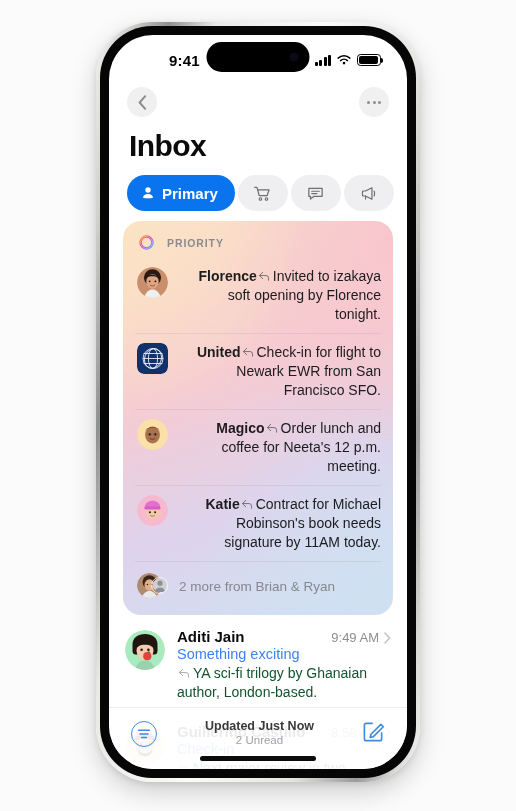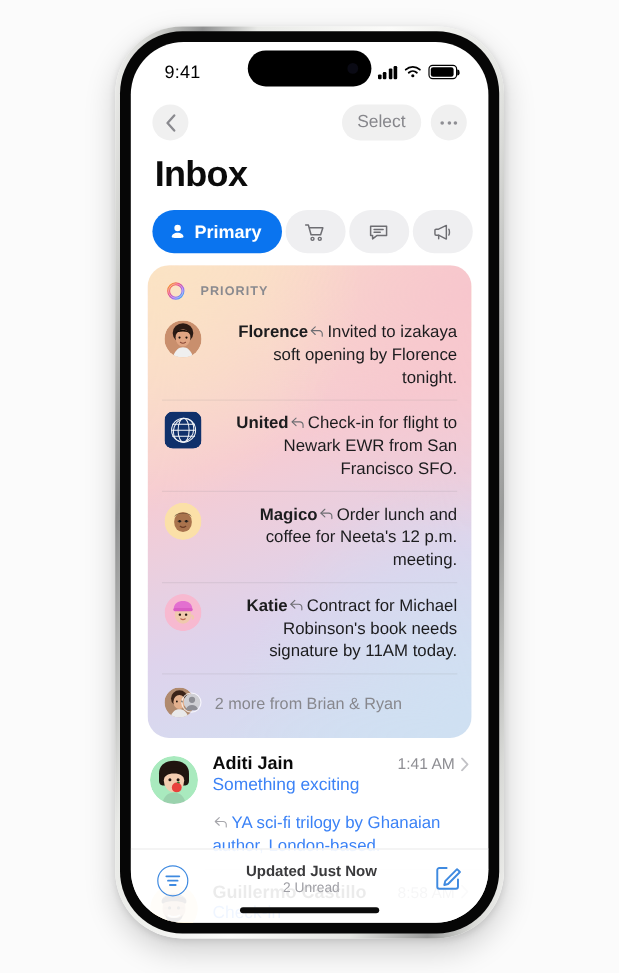--- a/index.html
+++ b/index.html
@@ -42,21 +42,21 @@
   .btn-volup  { left: 92px; top: 196px; width: 5px; height: 52px; border-radius: 3px 0 0 3px; }
   .btn-voldn  { left: 92px; top: 260px; width: 5px; height: 52px; border-radius: 3px 0 0 3px; }
   .btn-power  { right: 92px; top: 218px; width: 5px; height: 78px; border-radius: 0 3px 3px 0; }
 
   
   .statusbar {
     position: relative; height: 44px;
     display: flex; align-items: center; justify-content: space-between;
     padding: 0 26px 0 28px;
   }
-  .sb-time { font-size: 15px; font-weight: normal; color: #000; letter-spacing: .2px; padding-top: 6px; }
+  .sb-time { font-size: 15px; font-weight: bold; color: #000; letter-spacing: .2px; padding-top: 6px; margin-left: 32px; }
   .sb-right { display: flex; align-items: center; gap: 5px; padding-top: 6px; }
   .dynamic-island {
     position: absolute; left: 50%; transform: translateX(-50%); top: 7px;
     width: 103px; height: 30px; background: #000; border-radius: 18px;
   }
   .di-cam { position:absolute; right:11px; top:50%; transform:translateY(-50%); width:9px; height:9px; border-radius:50%; background:#0a0a14; }
 
   .bars { display: flex; align-items: flex-end; gap: 1.5px; height: 11px; }
   .bars i { display: block; width: 3px; background: #000; border-radius: 1px; }
   .bars i:nth-child(1){height:4px}.bars i:nth-child(2){height:6px}
@@ -139,21 +139,21 @@
     content:""; position:absolute; left:62px; right:0; top:0; height:1px; background:#ececec;
   }
   .mail-av { width:40px; height:40px; border-radius:50%; flex:0 0 40px; overflow:hidden; margin-top:2px; }
   .mail-body { flex:1; min-width:0; }
   .mail-top { display:flex; align-items:baseline; justify-content:space-between; gap:8px; }
   .mail-from { font-size:15px; font-weight:bold; color:#0b0b0b; }
   .mail-meta { display:flex; align-items:center; gap:5px; flex:0 0 auto; }
   .mail-time { font-size:13px; color:#8e8e93; }
   .chev { color:#c2c2c6; font-size:14px; line-height:1; }
   .mail-subject { font-size:14.5px; color:#3b82f6; margin-top:1px; }
-  .mail-snippet { font-size:14px; color:#3b82f6; line-height:1.34; margin-top:14px; }
+  .mail-snippet { font-size:14px; color:#14532d; line-height:1.34; margin-top:2px; }
 
   
   .tabbar {
     position:absolute; left:0; right:0; bottom:0; height:62px;
     background:rgba(255,255,255,.92);
     border-top:1px solid #ededed;
     display:flex; align-items:center; justify-content:space-between;
     padding: 0 22px 10px 22px;
     gap: 44px;
   }
@@ -201,23 +201,20 @@
           </div>
         </div>
 
         <div class="navbar">
           <div class="circ-btn">
             <svg width="9" height="15" viewBox="0 0 9 15">
               <path d="M7.2 1.2L1.6 7.5l5.6 6.3" stroke="#8a8a8f" stroke-width="1.9" fill="none" stroke-linecap="round" stroke-linejoin="round"></path>
             </svg>
           </div>
           <div class="nav-right">
-            <div class="select-btn">
-              <span>Select</span>
-            </div>
             <div class="circ-btn">
               <span class="dots">
                   <b></b>
                   <b></b>
                   <b></b>
                 </span>
             </div>
           </div>
         </div>
 
@@ -394,21 +391,21 @@
                   <circle cx="23.4" cy="19.8" r="1.25" fill="#20150f"></circle>
                 <circle cx="22.3" cy="26.2" r="4.1" fill="#e8413c"></circle>
                 <path d="M22.3 22.3c1-1.8 3-1.1 2.4.6" fill="#2e7d32"></path>
                 <path d="M10 40c1.4-6.4 5.2-9.5 10-9.5S28.6 33.6 30 40z" fill="#4a4a4f" opacity=".15"></path>
               </svg>
             </span>
             <div class="mail-body">
               <div class="mail-top">
                 <span class="mail-from">Aditi Jain</span>
                 <span class="mail-meta">
-                  <span class="mail-time">1:41 AM</span>
+                  <span class="mail-time">9:49 AM</span>
                   <svg width="7" height="12" viewBox="0 0 7 12" class="chev">
                     <path d="M1 1l4.6 5L1 11" stroke="#c2c2c6" stroke-width="1.5" fill="none" stroke-linecap="round" stroke-linejoin="round"></path>
                   </svg>
                 </span>
               </div>
               <div class="mail-subject">Something exciting</div>
               <div class="mail-snippet"><svg class="reply-ic" width="12" height="11" viewBox="0 0 14 12">
                     <path d="M5.5 1.2L1.6 4.9l3.9 3.7" stroke="#a6a6ab" stroke-width="1.1" fill="none" stroke-linecap="round" stroke-linejoin="round"></path>
                     <path d="M1.9 4.9h7.4a3 3 0 013 3v2.4" stroke="#a6a6ab" stroke-width="1.1" fill="none" stroke-linecap="round"></path>
                   </svg><span>YA sci-fi trilogy by Ghanaian author, London-based.</span></div>

